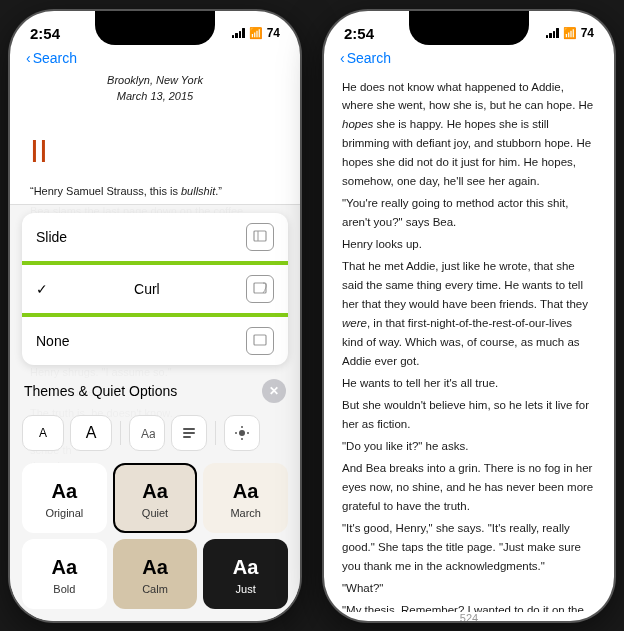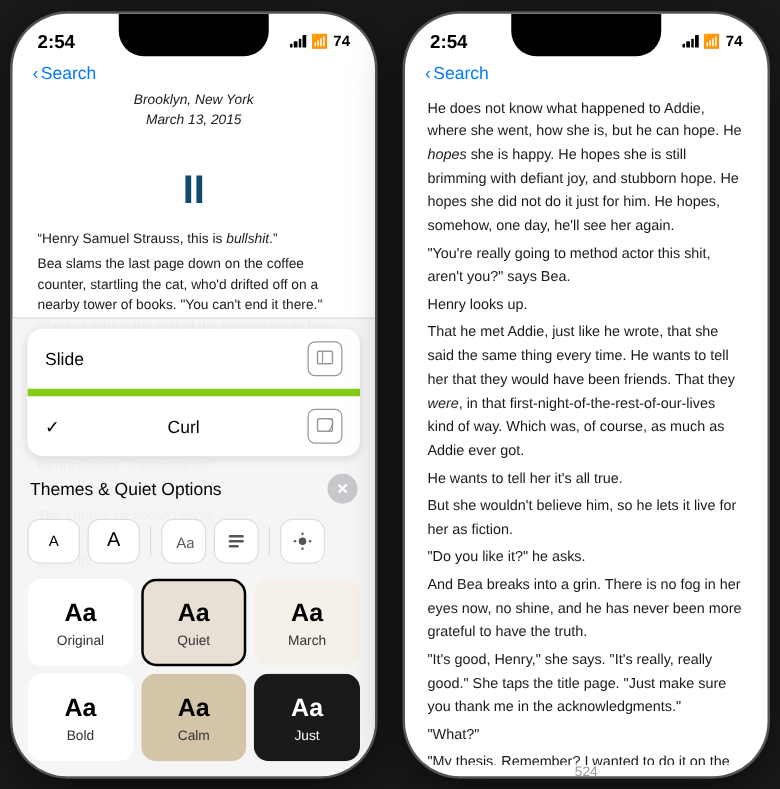--- a/index.html
+++ b/index.html
@@ -93,24 +93,24 @@
     }
 
     .book-content .chapter-header {
       text-align: center;
       margin-bottom: 22px;
       font-style: italic;
       font-size: 11px;
     }
 
     .book-content .chapter-num {
-      text-align: center;
+      text-align: left;
       font-size: 32px;
-      font-weight: 700;
-      color: #0c4a6e;
+      font-weight: 400;
+      color: #c2410c;
       margin-bottom: 8px;
     }
 
     .book-content p {
       margin-bottom: 4px;
       text-indent: 0;
     }
 
     
     .toolbar-panel {
@@ -131,21 +131,21 @@
       overflow: hidden;
       box-shadow: 0 2px 8px rgba(0,0,0,0.12);
     }
 
     .transition-item {
       display: flex;
       align-items: center;
       justify-content: space-between;
       padding: 10px 14px;
       font-size: 14px;
-      border-bottom: 6px solid #84cc16;
+      border-bottom: 4px solid #84cc16;
     }
 
     .transition-item:last-child {
       border-bottom: none;
     }
 
     .transition-item .icon-box {
       width: 28px;
       height: 28px;
       border: 1.5px solid #999;
@@ -365,20 +365,28 @@
               </svg>
           </div>
         </div>
         <div class="transition-item">
           <span>✓</span>
           <span>Curl</span>
           <div class="icon-box">
             <svg width="14" height="14" viewBox="0 0 14 14">
                 <rect x="1" y="1" width="12" height="10" rx="1" fill="none" stroke="#999" stroke-width="1.2"></rect>
                 <path d="M10 1 Q14 1 13 5 Q12 9 10 11" fill="none" stroke="#999" stroke-width="1"></path>
+              </svg>
+          </div>
+        </div>
+        <div class="transition-item">
+          <span>None</span>
+          <div class="icon-box">
+            <svg width="14" height="14" viewBox="0 0 14 14">
+                <rect x="1" y="1" width="12" height="10" rx="1" fill="none" stroke="#999" stroke-width="1.2"></rect>
               </svg>
           </div>
         </div>
       </div>
 
       <div class="themes-row">
         <span>Themes &amp; Quiet Options</span>
         <div class="close-btn">✕</div>
       </div>
 

